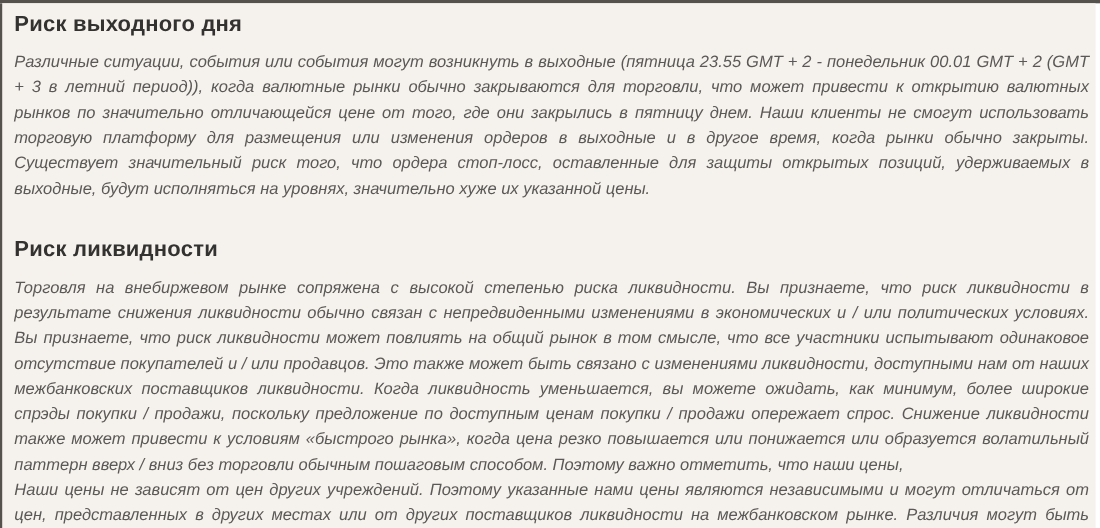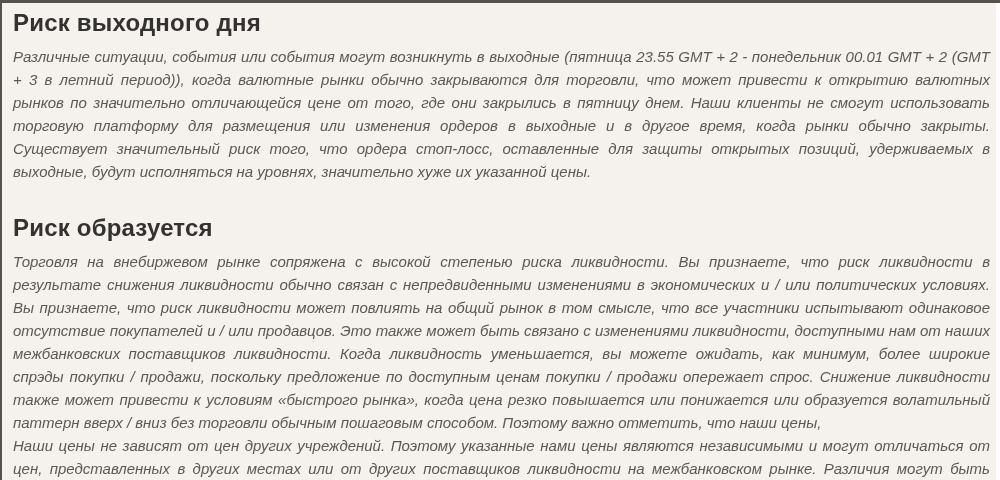--- a/index.html
+++ b/index.html
@@ -22,21 +22,21 @@
     box-sizing: border-box;
     margin-right: 4px;            
     min-height: 477px;
     border-left: 2px solid #55514c;
     background: #f5f1ec;
     padding: 6px 6px 20px 11px;
   }
   h1 {
     margin: 0;
     padding: 0;
-    font-size: 24px;
+    font-size: 20px;
     line-height: 27px;
     font-weight: bold;
     color: #333230;
     letter-spacing: 0.2px;
   }
   h1.second {
     margin-top: 31px;
   }
   p {
     margin: 9px 0 0 0;
@@ -56,19 +56,19 @@
 
 <div class="sheet">
   <div class="content">
 
     <section>
       <h1>Риск выходного дня</h1>
       <p>Различные ситуации, события или события могут возникнуть в выходные (пятница 23.55 GMT + 2 - понедельник 00.01 GMT + 2 (GMT + 3 в летний период)), когда валютные рынки обычно закрываются для торговли, что может привести к открытию валютных рынков по значительно отличающейся цене от того, где они закрылись в пятницу днем. Наши клиенты не смогут использовать торговую платформу для размещения или изменения ордеров в выходные и в другое время, когда рынки обычно закрыты. Существует значительный риск того, что ордера стоп-лосс, оставленные для защиты открытых позиций, удерживаемых в выходные, будут исполняться на уровнях, значительно хуже их указанной цены.</p>
     </section>
 
     <section>
-      <h1 class="second">Риск образуется</h1>
+      <h1 class="second">Риск ликвидности</h1>
       <p>Торговля на внебиржевом рынке сопряжена с высокой степенью риска ликвидности. Вы признаете, что риск ликвидности в результате снижения ликвидности обычно связан с непредвиденными изменениями в экономических и / или политических условиях. Вы признаете, что риск ликвидности может повлиять на общий рынок в том смысле, что все участники испытывают одинаковое отсутствие покупателей и / или продавцов. Это также может быть связано с изменениями ликвидности, доступными нам от наших межбанковских поставщиков ликвидности. Когда ликвидность уменьшается, вы можете ожидать, как минимум, более широкие спрэды покупки / продажи, поскольку предложение по доступным ценам покупки / продажи опережает спрос. Снижение ликвидности также может привести к условиям «быстрого рынка», когда цена резко повышается или понижается или образуется волатильный паттерн вверх / вниз без торговли обычным пошаговым способом. Поэтому важно отметить, что наши цены,</p>
       <p class="no-gap">Наши цены не зависят от цен других учреждений. Поэтому указанные нами цены являются независимыми и могут отличаться от цен, представленных в других местах или от других поставщиков ликвидности на межбанковском рынке. Различия могут быть вызваны, помимо прочего, изменениями ликвидности со стороны участников межбанковского рынка, что может привести к несбалансированной позиции или риску или к различным ожиданиям движения цен. Мы ожидаем, что в большинстве случаев предоставленные вам цены будут соответствовать межбанковскому рынку, но мы не можем прямо или косвенно заявлять, что мы гарантируем, что так будет всегда.</p>
     </section>
 
   </div>
 </div>
 
 </body></html>

